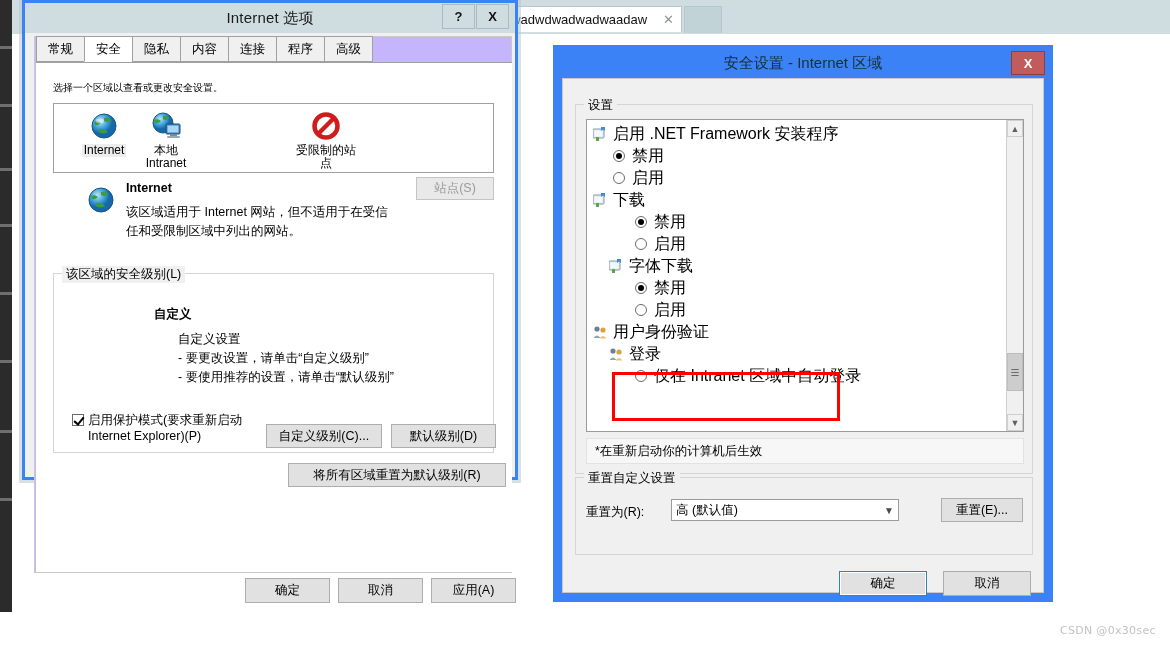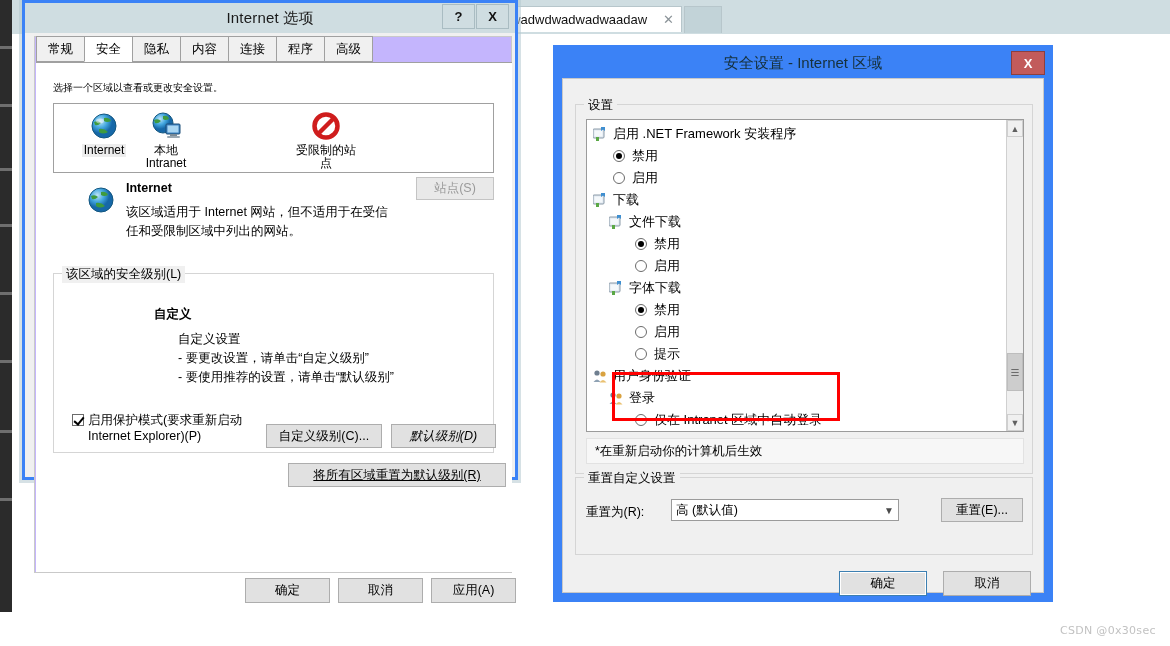--- a/index.html
+++ b/index.html
@@ -115,22 +115,22 @@
   .cbx{
     width:12px;height:12px;border:1px solid #6b6b6b;background:#fff;flex:none;
     margin-top:2px;position:relative;box-sizing:border-box;
   }
   .cbx.checked::after{
     content:"";position:absolute;left:3px;top:0px;width:4px;height:8px;
     border:solid #000;border-width:0 2px 2px 0;transform:rotate(40deg);
   }
   #protected-label{font-size:12.5px;line-height:16px;}
   #custom-btn{position:absolute;left:212px;top:150px;width:116px;height:24px;}
-  #default-btn{position:absolute;left:337px;top:150px;width:105px;height:24px;font-style:italic;}
-  #reset-all-btn{position:absolute;left:252px;top:400px;width:218px;height:24px;text-decoration:underline;}
+  #default-btn{position:absolute;left:337px;top:150px;width:105px;height:24px;}
+  #reset-all-btn{position:absolute;left:252px;top:400px;width:218px;height:24px;}
 
   #dlg1-footer{position:absolute;left:9px;top:572px;width:478px;height:30px;}
   #ok1{position:absolute;left:211px;top:3px;width:85px;height:25px;}
   #cancel1{position:absolute;left:304px;top:3px;width:85px;height:25px;}
   #apply1{position:absolute;left:397px;top:3px;width:85px;height:25px;}
 
   
   #dlg2{
     position:absolute;left:553px;top:45px;width:500px;height:557px;
     background:#3b82f6;box-sizing:border-box;padding:12px;
@@ -148,21 +148,21 @@
   #dlg2-body{
     position:absolute;left:9px;top:33px;width:482px;height:515px;
     background:#f0f0f0;border:1px solid #c8c8c8;box-sizing:border-box;
   }
   #set-group{left:12px;top:25px;width:458px;height:370px;}
   #listwrap{
     position:absolute;left:10px;top:14px;width:438px;height:313px;
     background:#fff;border:1px solid #9b9b9b;box-sizing:border-box;overflow:hidden;
   }
   #listinner{position:absolute;left:0;top:0;width:410px;height:100%;padding:3px 0 0 4px;box-sizing:border-box;}
-  .row{height:22px;display:flex;align-items:center;font-size:13px;white-space:nowrap;}
+  .row{height:22px;display:flex;align-items:center;font-size:16px;white-space:nowrap;}
   .row .ind0{width:2px;flex:none;}
   .row .ind1{width:22px;flex:none;}
   .row .ind2{width:44px;flex:none;}
   .row .ind3{width:18px;flex:none;}
   .gicon{
     width:15px;height:14px;margin-right:5px;flex:none;position:relative;
   }
   .radio{
     width:12px;height:12px;border:1px solid #6b6b6b;border-radius:50%;background:#fff;
     flex:none;margin-right:7px;position:relative;box-sizing:border-box;
@@ -403,32 +403,20 @@
                   <rect x="0" y="2" width="11" height="9" rx="1" fill="#dfe7ef" stroke="#8a9aa8"></rect>
                   <rect x="1.5" y="3.5" width="8" height="6" fill="#f4f8fb"></rect>
                   <path d="M8 0 l4 0 0 4 -2 -1.5 -2 1.5 z" fill="#3f8fd0"></path>
                   <path d="M3 10 l3 0 0 4 -3 0 z" fill="#5aa845"></path>
                 </svg>
             </span>
             <span class="rowtext">下载</span>
           </div>
 
           <div class="row">
-            <span class="ind3"></span>
-            <span class="gicon">
-              <svg width="15" height="14" viewBox="0 0 15 14">
-                  <rect x="0" y="2" width="11" height="9" rx="1" fill="#dfe7ef" stroke="#8a9aa8"></rect>
-                  <rect x="1.5" y="3.5" width="8" height="6" fill="#f4f8fb"></rect>
-                  <path d="M8 0 l4 0 0 4 -2 -1.5 -2 1.5 z" fill="#3f8fd0"></path>
-                  <path d="M3 10 l3 0 0 4 -3 0 z" fill="#5aa845"></path>
-                </svg>
-            </span>
-            <span class="rowtext">文件下载</span>
-          </div>
-          <div class="row">
             <span class="ind2"></span>
               <span class="radio on"></span>
             <span class="rowtext">禁用</span>
           </div>
           <div class="row">
             <span class="ind2"></span>
               <span class="radio"></span>
             <span class="rowtext">启用</span>
           </div>
 
@@ -447,25 +435,20 @@
           <div class="row">
             <span class="ind2"></span>
               <span class="radio on"></span>
             <span class="rowtext">禁用</span>
           </div>
           <div class="row">
             <span class="ind2"></span>
               <span class="radio"></span>
             <span class="rowtext">启用</span>
           </div>
-          <div class="row">
-            <span class="ind2"></span>
-              <span class="radio"></span>
-            <span class="rowtext">提示</span>
-          </div>
 
           <div class="row">
             <span class="ind0"></span>
             <span class="gicon">
               <svg width="15" height="14" viewBox="0 0 15 14">
                   <circle cx="4" cy="4" r="2.6" fill="#6f7f90"></circle>
                   <path d="M0.5 13 q3.5 -5 7 0 z" fill="#8fa2b4"></path>
                   <circle cx="10" cy="5" r="2.6" fill="#d9a23f"></circle>
                   <path d="M6.5 13.5 q3.5 -5 7 0 z" fill="#eac171"></path>
                 </svg>

